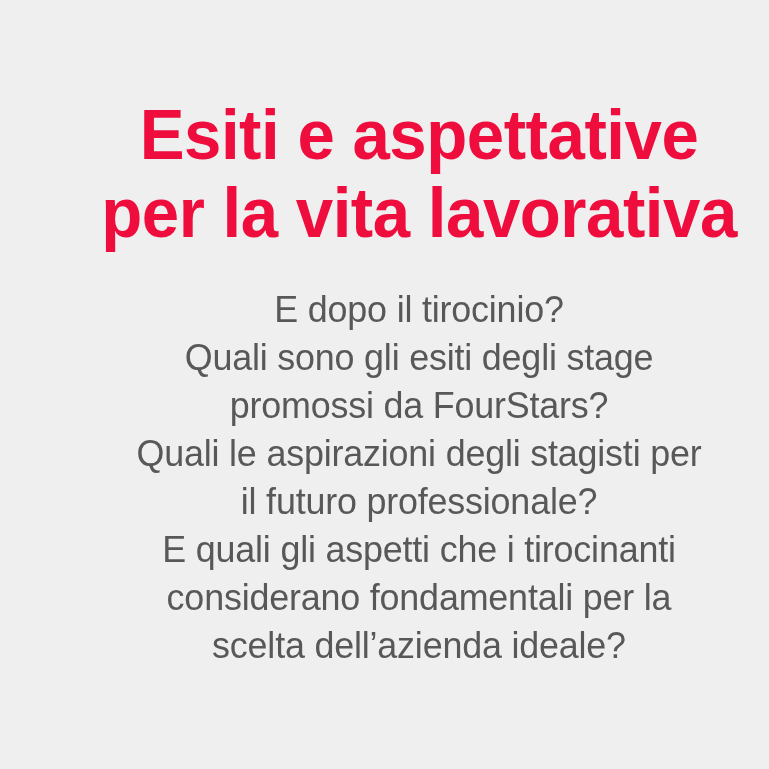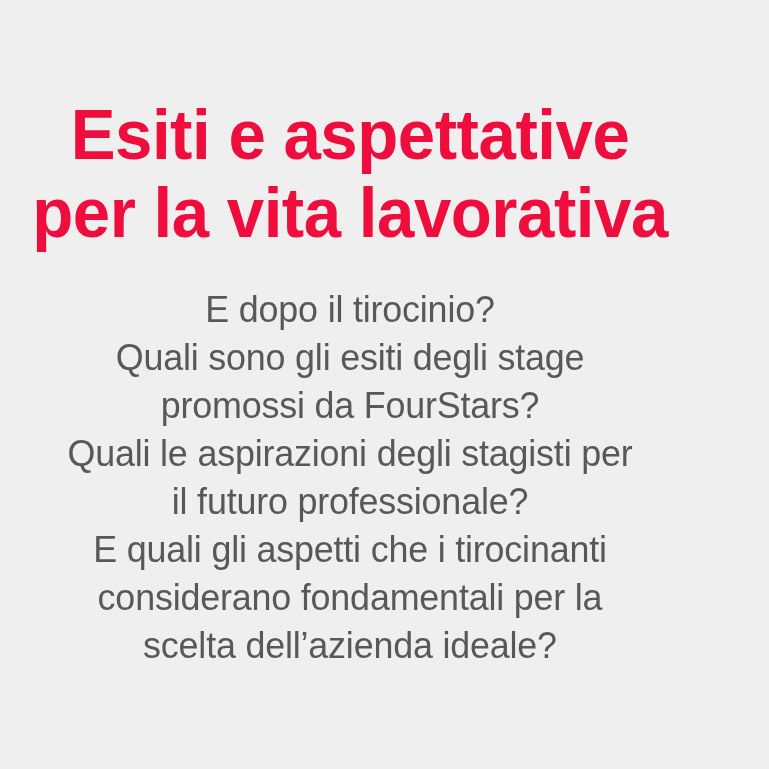--- a/index.html
+++ b/index.html
@@ -15,21 +15,21 @@
   }
 
   .slide {
     position: relative;
     width: 769px;
     height: 769px;
     background: #efefef;
     box-sizing: border-box;
     display: flex;
     flex-direction: column;
-    align-items: flex-start;
+    align-items: flex-end;
   }
 
   .slide-title {
     margin: 0;
     padding: 0;
     color: #ee0d3c;
     font-family: "Liberation Sans", sans-serif;
     font-weight: bold;
     font-size: 70px;
     line-height: 78px;

